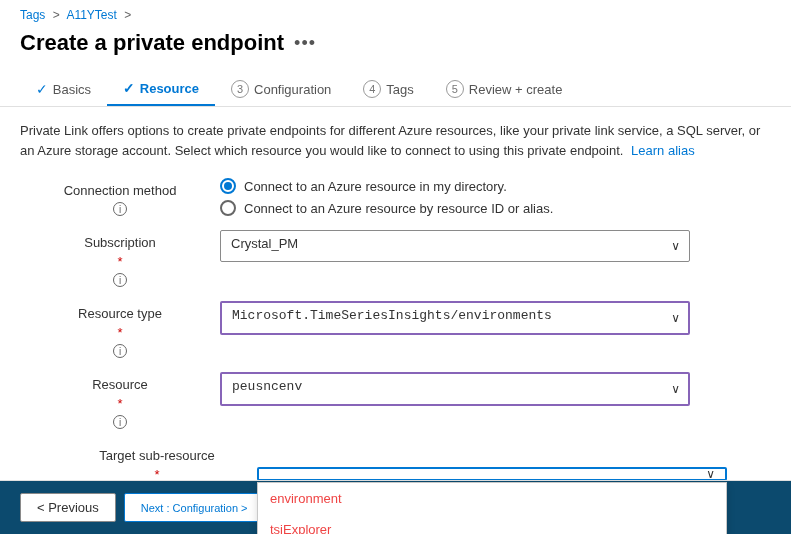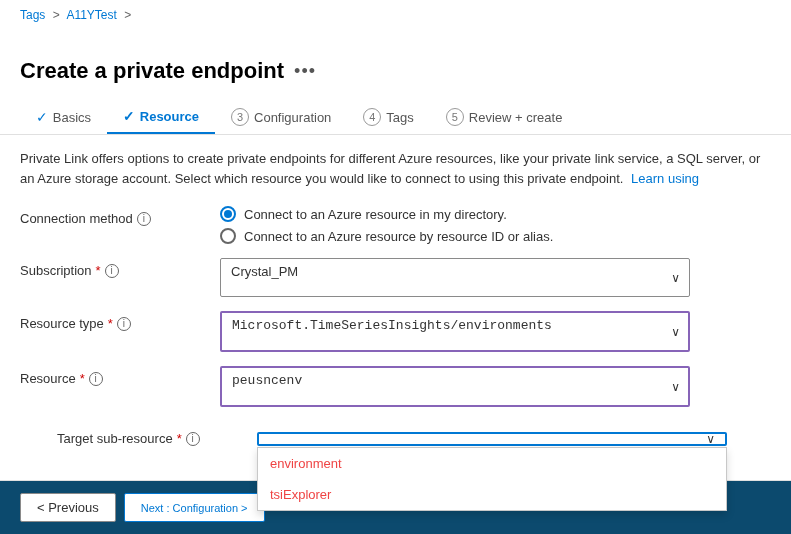--- a/index.html
+++ b/index.html
@@ -19,21 +19,20 @@
       color: #0078d4;
     }
     .breadcrumb span { color: #666; margin: 0 4px; }
     .breadcrumb a { color: #0078d4; text-decoration: none; }
 
     .page-title-row {
       display: flex;
       align-items: center;
       padding: 4px 20px 16px;
       gap: 10px;
-      margin-top: 28px;
     }
     .page-title {
       font-size: 22px;
       font-weight: 600;
       color: #000;
     }
     .more-icon {
       font-size: 18px;
       color: #555;
       cursor: pointer;
@@ -102,20 +101,21 @@
     }
     .field-label {
       width: 200px;
       min-width: 200px;
       font-size: 13px;
       color: #333;
       display: flex;
       align-items: center;
       gap: 4px;
       padding-top: 5px;
+      flex-direction: column;
     }
     .required-star {
       color: #c00;
     }
     .info-icon {
       display: inline-flex;
       align-items: center;
       justify-content: center;
       width: 14px;
       height: 14px;
@@ -160,21 +160,21 @@
     }
     .radio-circle.unselected {
       border-color: #666;
     }
 
     .dropdown-select {
       width: 100%;
       max-width: 470px;
       border: 1px solid #8a8a8a;
       border-radius: 2px;
-      padding: 5px 30px 17px 10px;
+      padding: 5px 30px 10px 10px;
       font-size: 13px;
       color: #333;
       background: #fff;
       appearance: none;
       cursor: pointer;
       position: relative;
     }
     .dropdown-wrapper {
       position: relative;
       max-width: 470px;
@@ -297,21 +297,21 @@
     <span>Tags</span>
   </div>
   <div class="tab">
     <span class="circle-num">5</span>
     <span>Review + create</span>
   </div>
 </div>
 
 <div class="description-box">
   <span>Private Link offers options to create private endpoints for different Azure resources, like your private link service, a SQL server, or an Azure storage account. Select which resource you would like to connect to using this private endpoint.</span>
-  <a style="margin-left:4px;">Learn using</a>
+  <a style="margin-left:4px;">Learn alias</a>
 </div>
 
 <div class="form-area">
 
   <div class="field-row">
     <div class="field-label">
       <span>Connection method</span>
       <span class="info-icon">i</span>
     </div>
     <div class="field-control">

